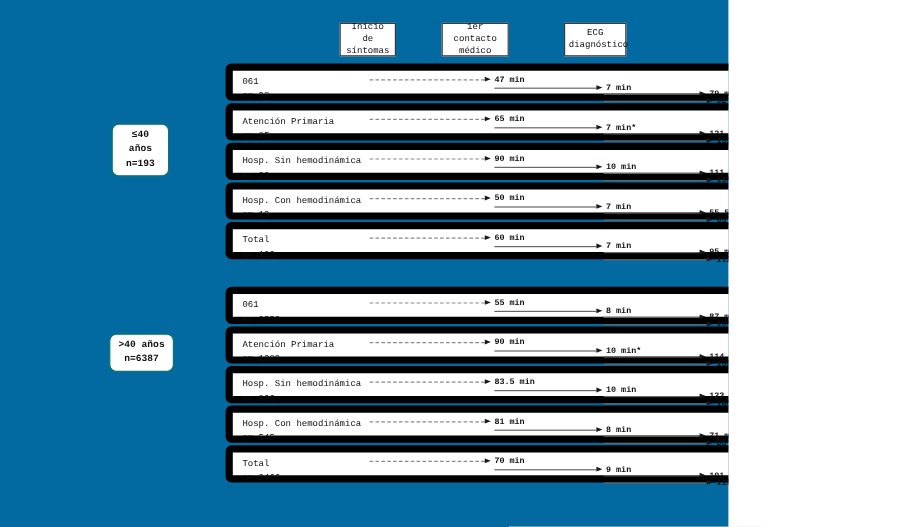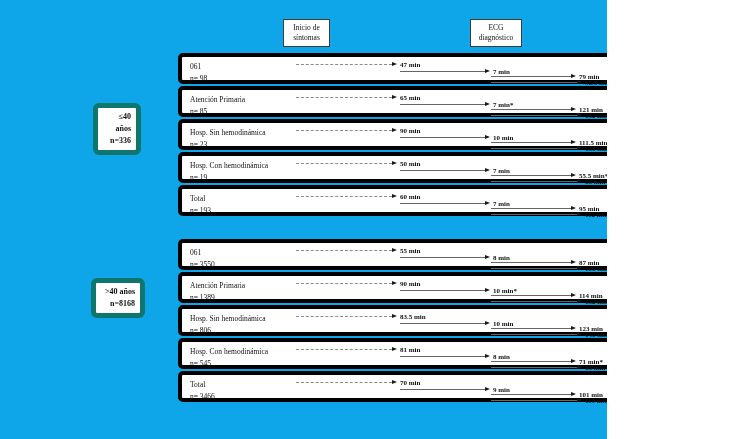--- a/index.html
+++ b/index.html
@@ -1,30 +1,30 @@
 <!DOCTYPE html>
 <html><head>
 <meta charset="utf-8">
 <style>
   *{margin:0;padding:0;box-sizing:border-box}
   html,body{background:#ffffff}
-  .canvas{position:relative;width:607px;height:439px;background:#0ea5e9;
-          font-family:Liberation Serif, serif;color:#111;overflow:hidden}
+  .canvas{position:relative;width:607px;height:439px;background:#0369a1;
+          font-family:Liberation Mono, monospace;color:#111;overflow:hidden}
 
   
   .hbox{position:absolute;border:1px solid #3c3c3c;background:#fff;height:28px;
         display:flex;flex-direction:column;justify-content:center;text-align:center;
         font-size:7.5px;line-height:1.35;padding:2px 3px}
 
   
-  .gbox{position:absolute;border:5px solid #0f766e;border-radius:6px;background:#fff;
-        text-align:right;font-weight:bold;font-size:8px;line-height:1.5;padding:3px 5px}
-
-  
-  .row{position:absolute;left:178px;width:461px;height:31px;border:4px solid #000000;
+  .gbox{position:absolute;border:1px solid #0f766e;border-radius:6px;background:#fff;
+        text-align:center;font-weight:bold;font-size:8px;line-height:1.5;padding:3px 5px}
+
+  
+  .row{position:absolute;left:188px;width:461px;height:31px;border:6px solid #000000;
        border-radius:5px;background:#fff}
   .rh{position:absolute;left:8px;top:3.5px;font-size:7.5px;line-height:1.6;white-space:nowrap}
 
   
   .seg{position:absolute;height:0;border-top:1px solid #666}
   .seg.d{border-top-style:dashed;border-top-color:#8a8a8a}
   .seg::after{content:"";position:absolute;right:-5px;top:-3px;width:0;height:0;
               border-left:5px solid #1a1a1a;border-top:2.5px solid transparent;
               border-bottom:2.5px solid transparent}
   .seg .t{position:absolute;left:100%;margin-left:8px;top:-4px;font-size:7px;
@@ -36,32 +36,36 @@
 </style>
 </head>
 <body>
 
 <div class="canvas">
 
   <div class="hbox" style="left:283px;top:19px;width:47px">
     <div>Inicio de</div>
     <div>síntomas</div>
   </div>
+  <div class="hbox" style="left:368px;top:19px;width:56px">
+    <div>1er contacto</div>
+    <div>médico</div>
+  </div>
   <div class="hbox" style="left:470px;top:19px;width:52px">
     <div>ECG</div>
     <div>diagnóstico</div>
   </div>
 
   <div class="gbox" style="left:93px;top:103px;width:48px">
     <div>≤40 años</div>
-    <div>n=336</div>
+    <div>n=193</div>
   </div>
   <div class="gbox" style="left:91px;top:278px;width:54px">
     <div>&gt;40 años</div>
-    <div>n=8168</div>
+    <div>n=6387</div>
   </div>
 
   <div class="row" style="top:53px">
     <div class="rh">
       <div>061</div>
       <div>n= 98</div>
     </div>
     <div class="seg d s1">
         <span class="t">47 min</span>
       </div>

